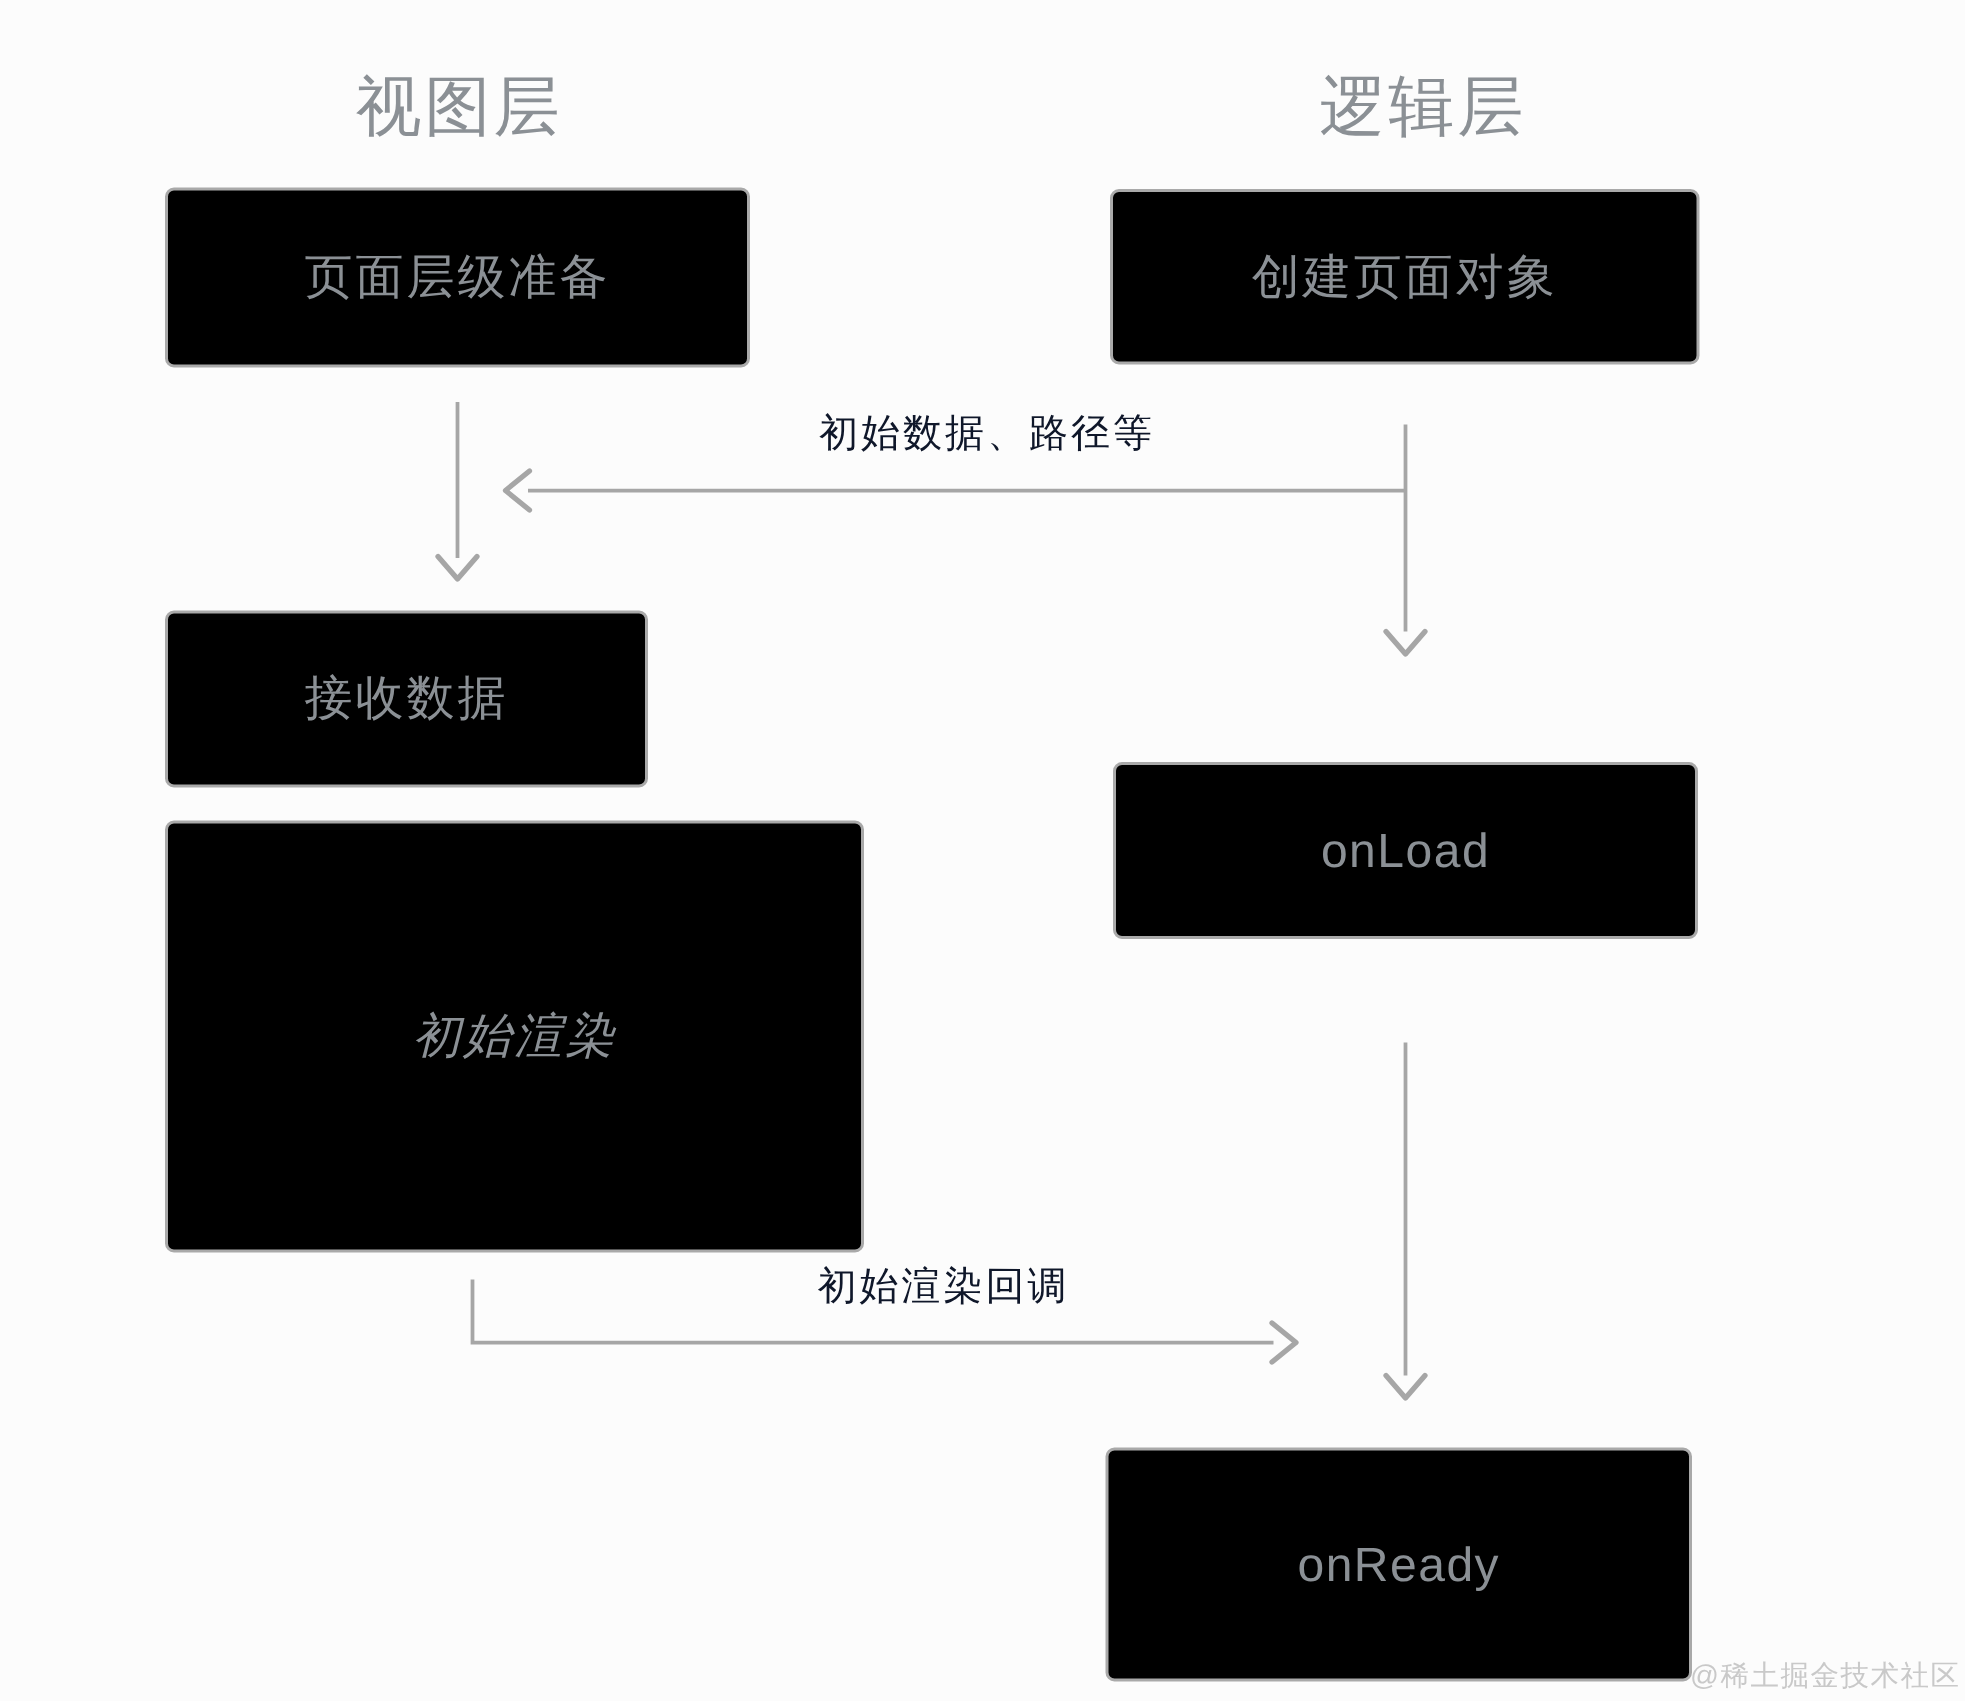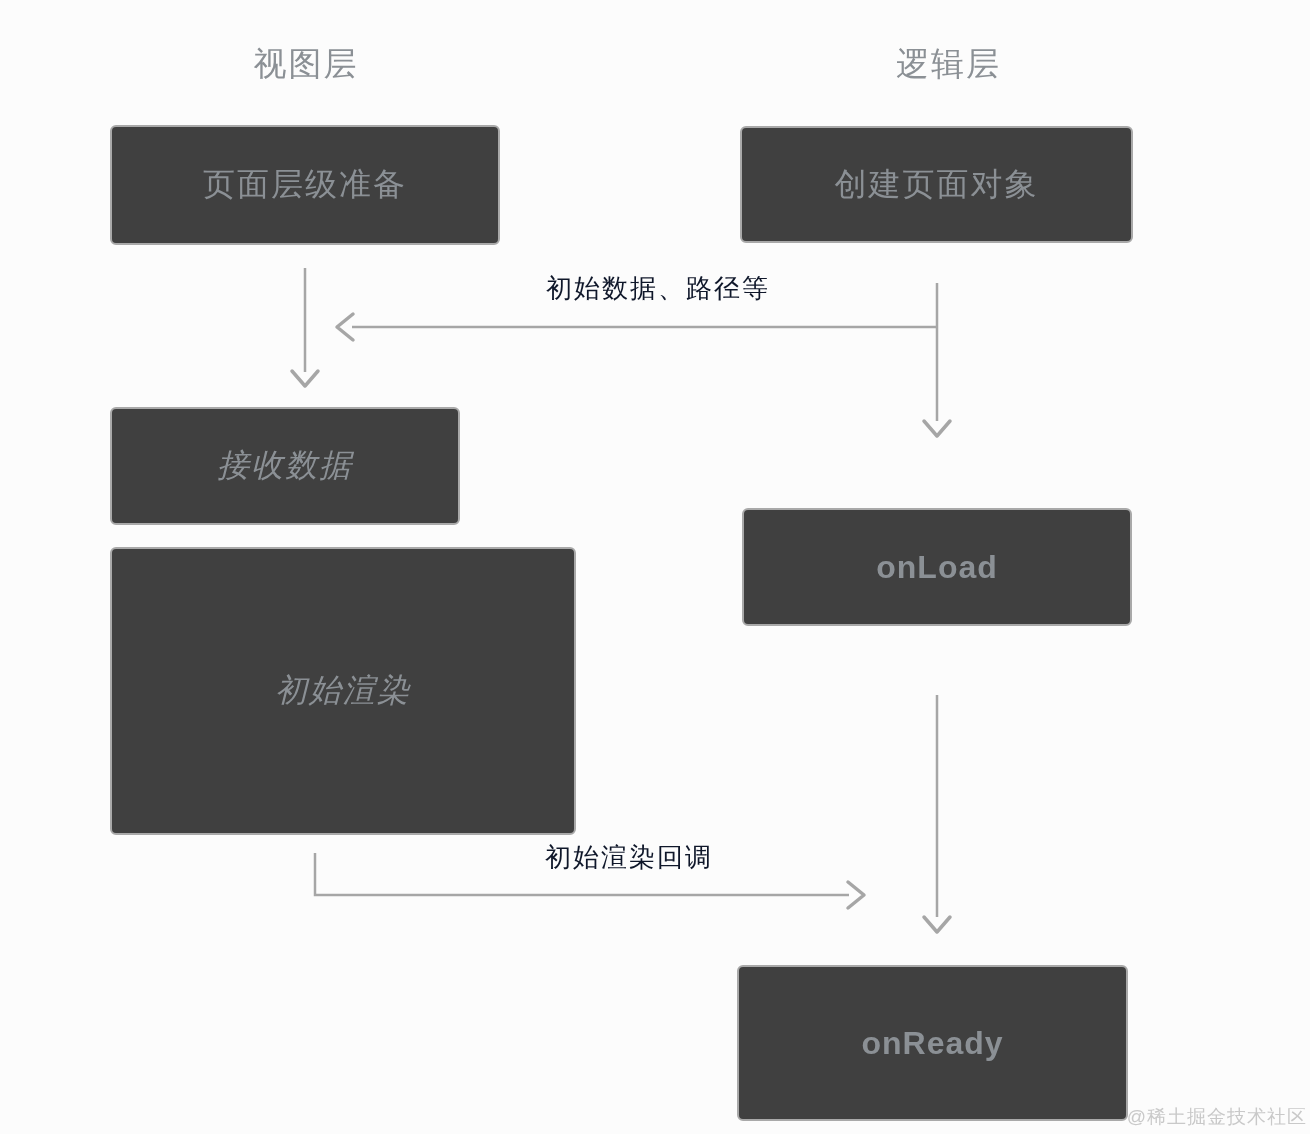--- a/index.html
+++ b/index.html
@@ -18,40 +18,39 @@
   .arrow-layer {
     position: absolute;
     left: 0;
     top: 0;
     width: 1310px;
     height: 1134px;
   }
   .col-header {
     position: absolute;
     text-align: center;
-    font-size: 33px;
+    font-size: 44px;
     color: #8b9095;
     letter-spacing: 2px;
   }
   .node {
     position: absolute;
-    background: #404040;
+    background: #000000;
     border: 2px solid #a9a9a9;
     border-radius: 6px;
     display: flex;
     align-items: center;
     justify-content: center;
     font-size: 32px;
     color: #8b9095;
     letter-spacing: 2px;
     box-sizing: border-box;
   }
   .node.latin {
     letter-spacing: 1px;
-    font-weight: bold;
   }
   .edge-label {
     position: absolute;
     font-size: 26px;
     color: #0f172a;
     letter-spacing: 2px;
     white-space: nowrap;
   }
   .watermark {
     position: absolute;
@@ -60,21 +59,21 @@
     font-size: 19px;
     color: #c9c9c9;
     letter-spacing: 1px;
     margin-top: 25px;
   }
   
   #hdr-view   { left: 110px; top: 42px;  width: 392px; }
   #hdr-logic  { left: 752px; top: 42px;  width: 393px; }
   #n-prepare  { left: 110px; top: 125px; width: 390px; height: 120px; }
   #n-create   { left: 740px; top: 126px; width: 393px; height: 117px; font-family: Liberation Serif, serif; }
-  #n-receive  { left: 110px; top: 407px; width: 350px; height: 118px; font-style: italic; }
+  #n-receive  { left: 110px; top: 407px; width: 322px; height: 118px; }
   #n-render   { left: 110px; top: 547px; width: 466px; height: 288px; font-style: italic; }
   #n-onload   { left: 742px; top: 508px; width: 390px; height: 118px; }
   #n-onready  { left: 737px; top: 965px; width: 391px; height: 156px; }
   #lbl-initdata { left: 546px; top: 271px; }
   #lbl-callback { left: 545px; top: 840px; }
 </style>
 </head>
 <body>
 
 <div class="canvas">

